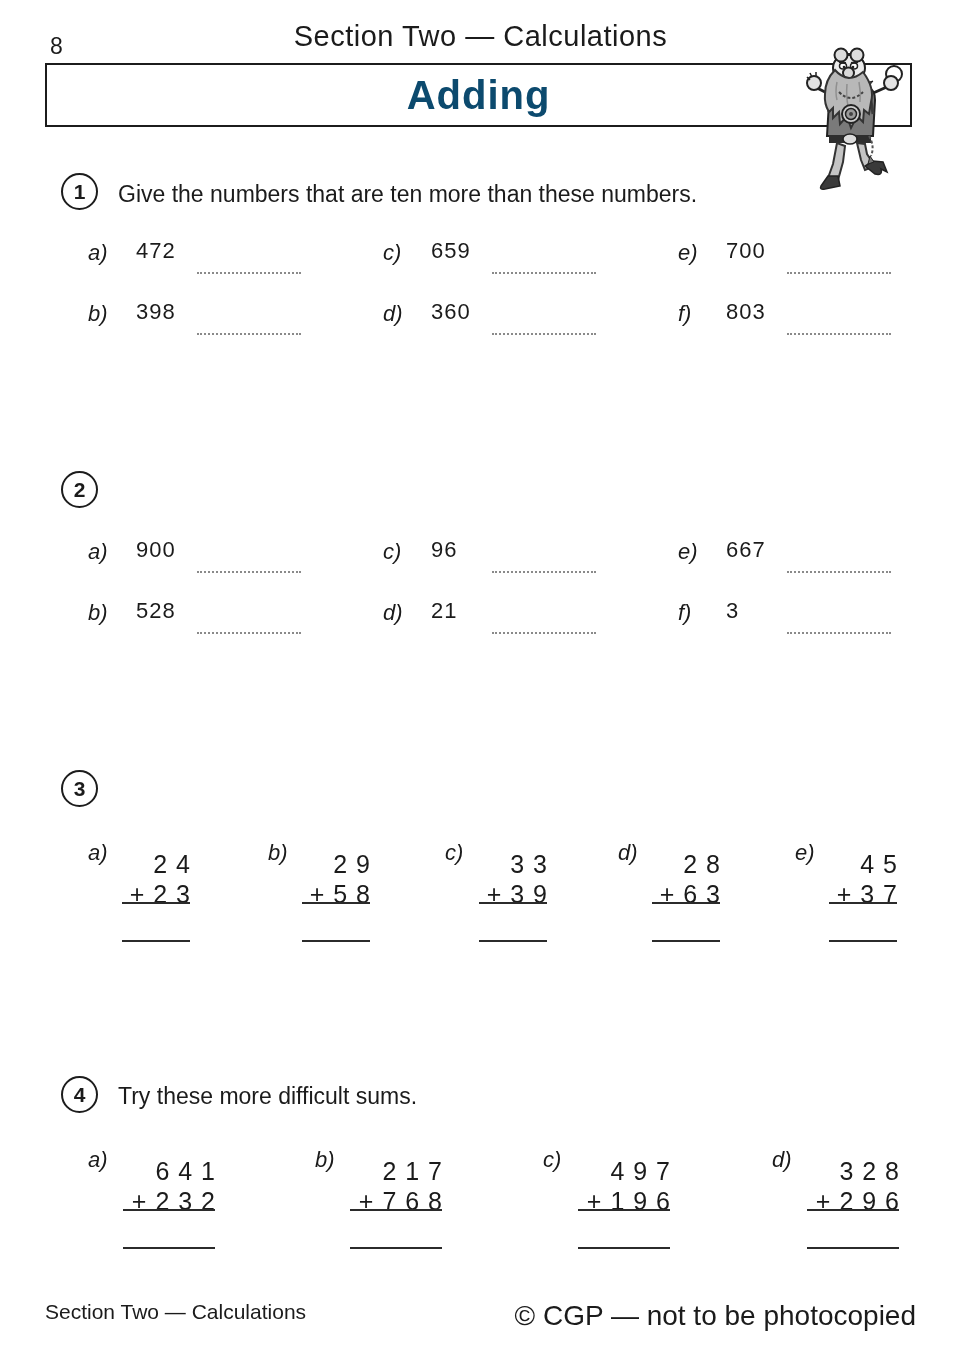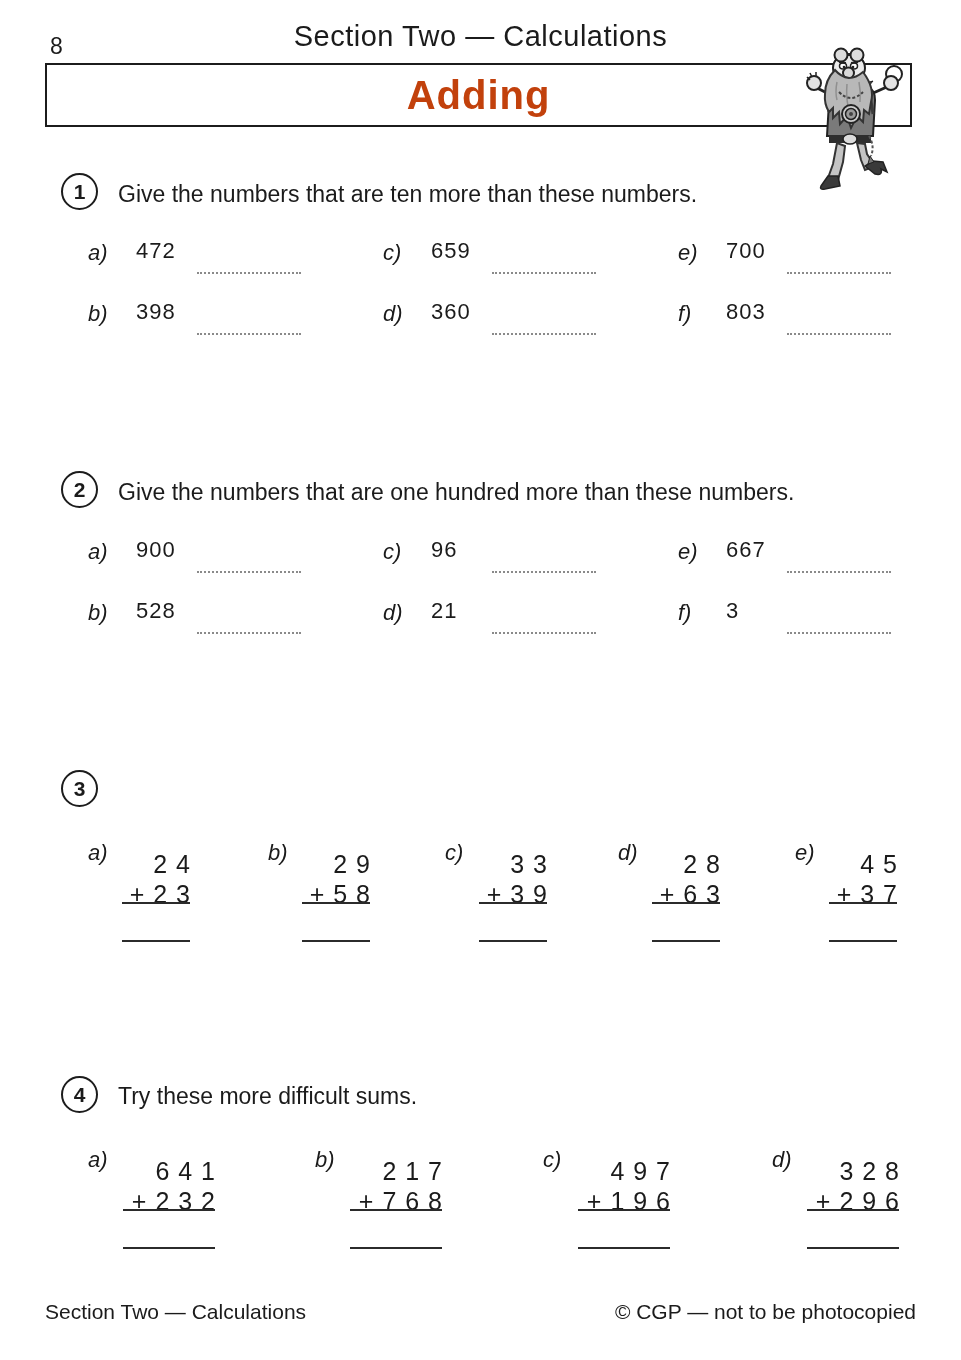--- a/index.html
+++ b/index.html
@@ -6,21 +6,21 @@
   .page{position:relative;width:961px;height:1360px;background:#ffffff;
         font-family:"Liberation Sans",sans-serif;color:#1b1b1b;overflow:hidden;}
 
   
   .page-number{position:absolute;left:50px;top:33px;font-size:23px;}
   .page-header{position:absolute;left:0;top:20px;width:100%;text-align:center;
                font-size:29px;letter-spacing:.5px;}
   .title-box{position:absolute;left:45px;top:63px;width:867px;height:64px;
              border:2.5px solid #1c1c1c;box-sizing:border-box;z-index:1;background:#fff;}
   .title-box h1{margin:0;text-align:center;line-height:60px;font-size:40px;
-                font-weight:bold;letter-spacing:1px;color:#c2410c;}
+                font-weight:bold;letter-spacing:1px;color:#0c4a6e;}
   .mascot{position:absolute;left:799px;top:42px;width:118px;height:152px;z-index:5;}
 
   
   .qbadge{position:absolute;width:37px;height:37px;border:2.5px solid #1c1c1c;
           border-radius:50%;text-align:center;line-height:33px;font-weight:bold;
           font-size:21px;box-sizing:border-box;background:#fff;}
   .qb1{left:61px;top:173px}.qb2{left:61px;top:471px}.qb3{left:61px;top:770px}.qb4{left:61px;top:1076px}
   .prompt{position:absolute;left:118px;font-size:23px;}
   .p1{top:181px}.p2{top:479px}.p3{top:777px}.p4{top:1083px}
 
@@ -47,21 +47,21 @@
   .sans{position:absolute;top:67px;height:33px;}
   .w3 .srow,.w3 .sline,.w3 .sans{left:34px;width:68px;}
   .w4 .srow,.w4 .sline,.w4 .sans{left:35px;width:92px;}
   .q3-0{left:88px;top:838px}.q3-1{left:268px;top:838px}.q3-2{left:445px;top:838px}
   .q3-3{left:618px;top:838px}.q3-4{left:795px;top:838px}
   .q4-0{left:88px;top:1145px}.q4-1{left:315px;top:1145px}
   .q4-2{left:543px;top:1145px}.q4-3{left:772px;top:1145px}
 
   
   .footer-left{position:absolute;left:45px;top:1300px;font-size:21px;}
-  .footer-right{position:absolute;right:45px;top:1300px;font-size:21px;margin-left:16px;}
+  .footer-right{position:absolute;right:45px;top:1300px;font-size:28px;margin-left:16px;}
 </style>
 </head>
 <body>
 
 <div class="page">
 
   <div class="page-number">8</div>
   <div class="page-header">Section Two — Calculations</div>
 
   <div class="title-box">
@@ -149,21 +149,20 @@
     <span class="ivalue">700</span>
     <span class="idots"></span>
   </div>
   <div class="item q1-5">
     <span class="ilabel">f)</span>
     <span class="ivalue">803</span>
     <span class="idots"></span>
   </div>
 
   <div class="qbadge qb2">2</div>
-  <div class="prompt p2">Give the numbers that are one hundred more than these numbers.</div>
 
   <div class="item q2-0">
     <span class="ilabel">a)</span>
     <span class="ivalue">900</span>
     <span class="idots"></span>
   </div>
   <div class="item q2-1">
     <span class="ilabel">b)</span>
     <span class="ivalue">528</span>
     <span class="idots"></span>

